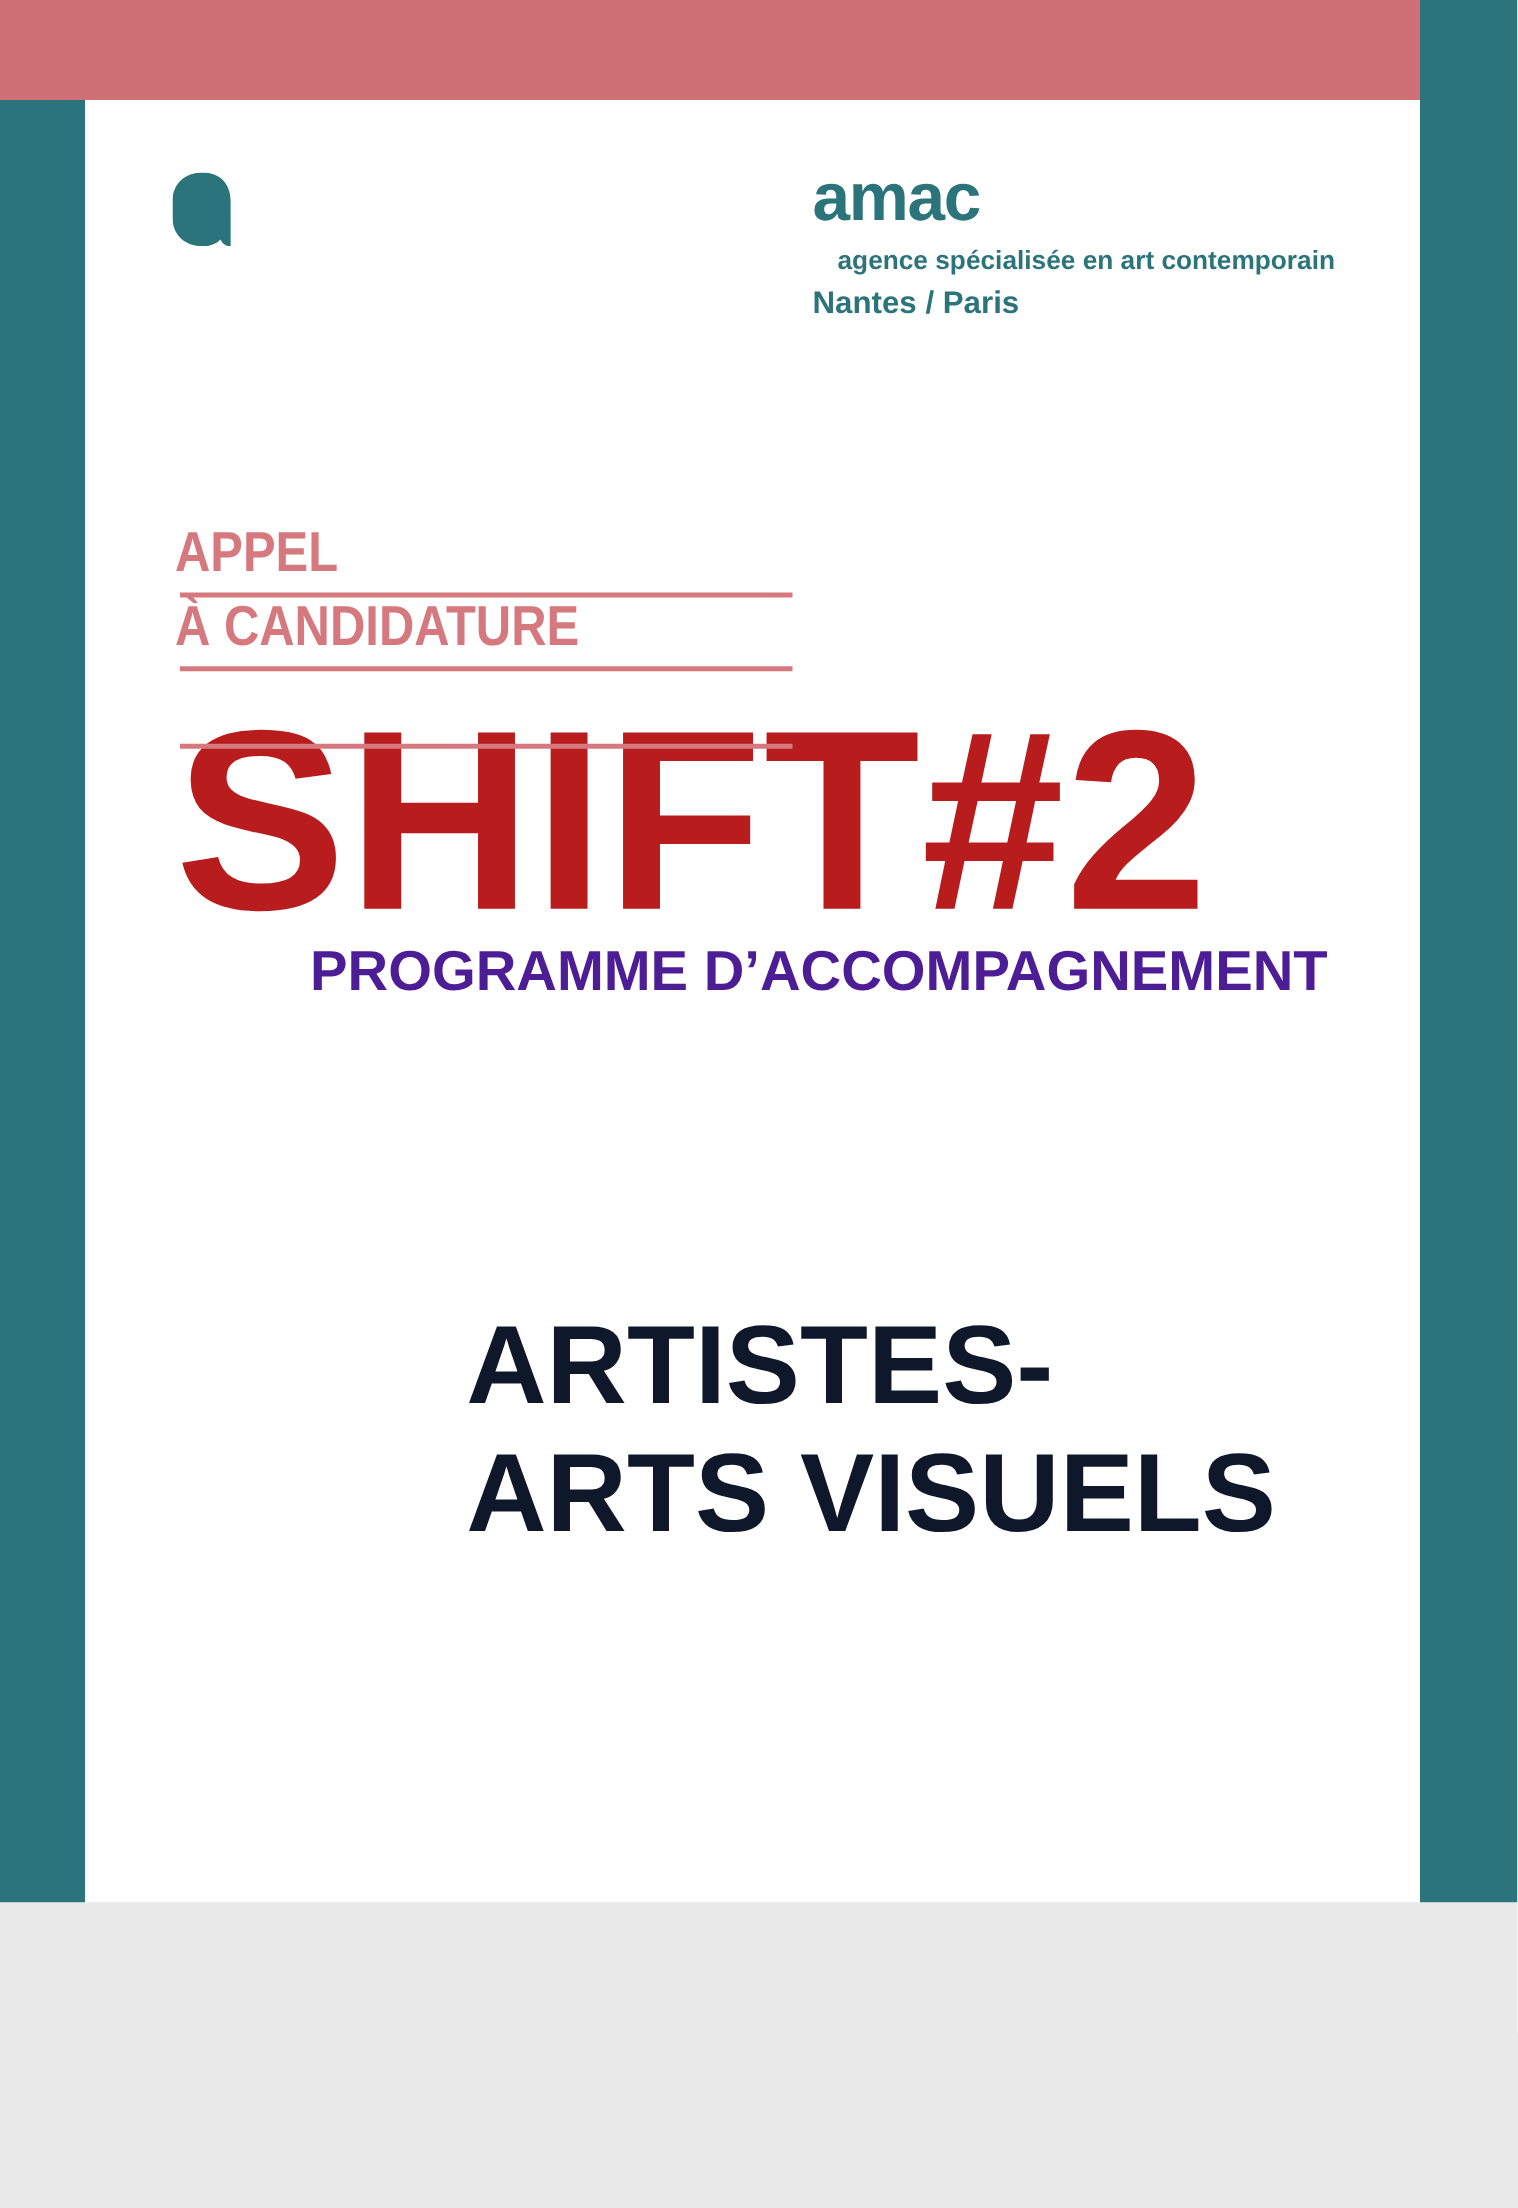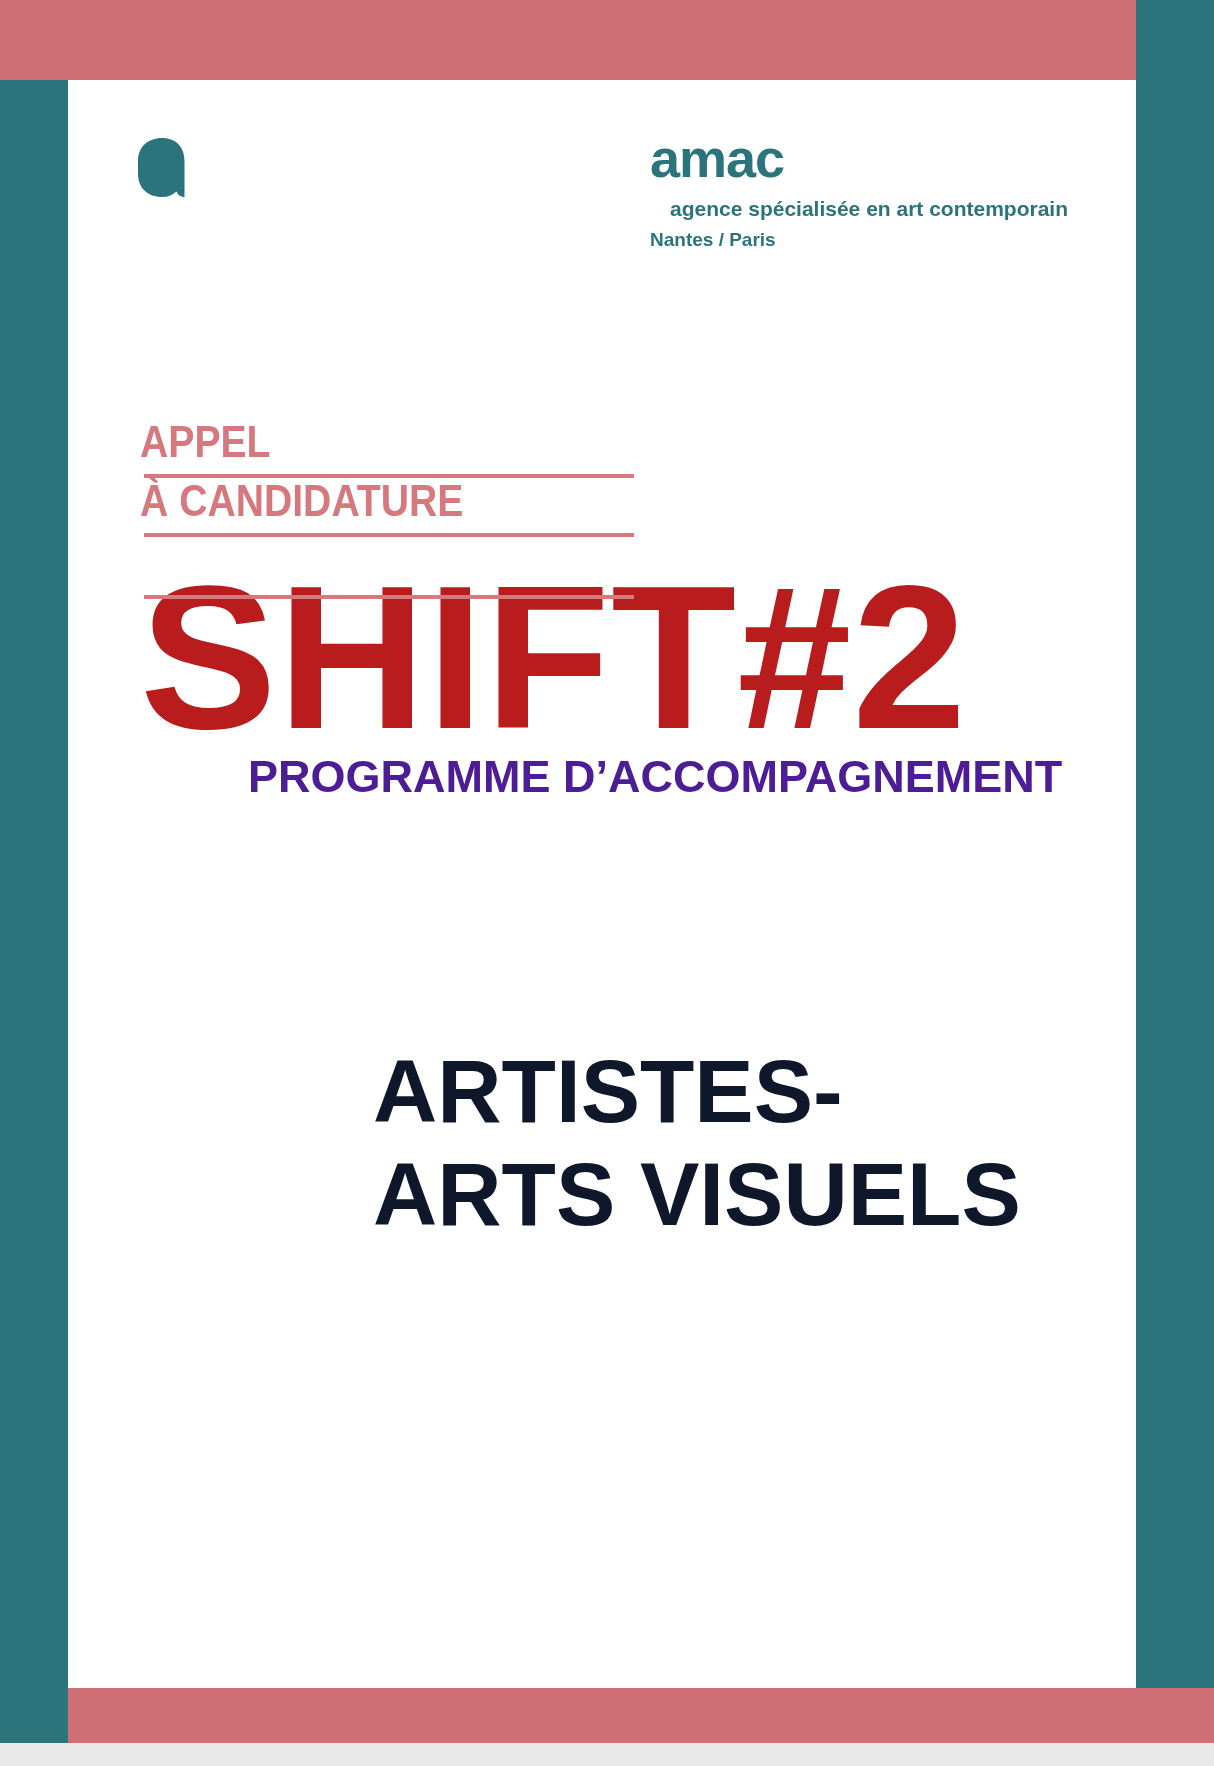--- a/index.html
+++ b/index.html
@@ -1,18 +1,18 @@
 <!DOCTYPE html>
 <html><head>
 <meta charset="utf-8">
 <style>
   html,body{margin:0;padding:0;background:#e9e9e9;}
   .poster{
     position:relative;
-    width:1214px;height:1743px;
+    width:1214px;height:1522px;
     margin:0 auto;
     background:#ffffff;
     overflow:hidden;
     font-family:"Liberation Sans", sans-serif;
   }
   
   .bar{position:absolute;}
   .bar-top{left:0;top:0;width:1136px;height:80px;background:#cf7077;}
   .bar-right{left:1136px;top:0;width:78px;height:1688px;background:#2b747b;}
   .bar-left{left:0;top:80px;width:68px;height:1686px;background:#2b747b;}
@@ -26,21 +26,21 @@
     color:#2b747b;letter-spacing:-1px;
   }
   .tagline{
     position:absolute;left:650px;top:198px;
     font-size:21px;font-weight:700;line-height:1;
     color:#2b747b;
     margin-left:20px;
   }
   .location{
     position:absolute;left:650px;top:230px;
-    font-size:19px;font-weight:700;line-height:1;
+    font-size:25px;font-weight:700;line-height:1;
     color:#2b747b;
   }
 
   
   .kicker-line1,.kicker-line2{
     position:absolute;left:140px;
     font-size:45px;font-weight:700;line-height:1;
     color:#d5797f;
     transform:scaleX(.87);transform-origin:0 0;
     white-space:nowrap;

